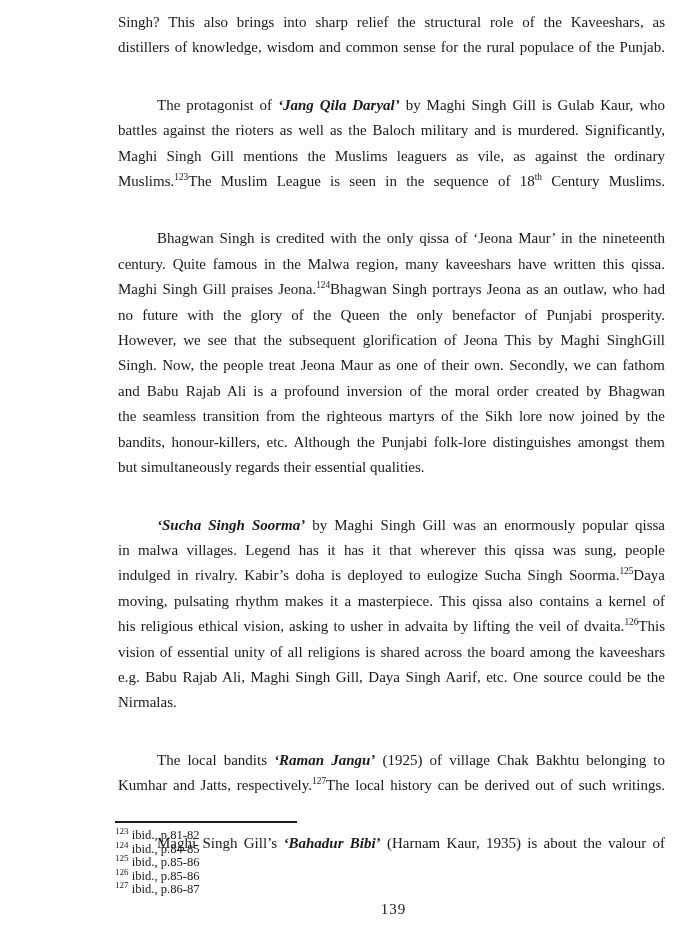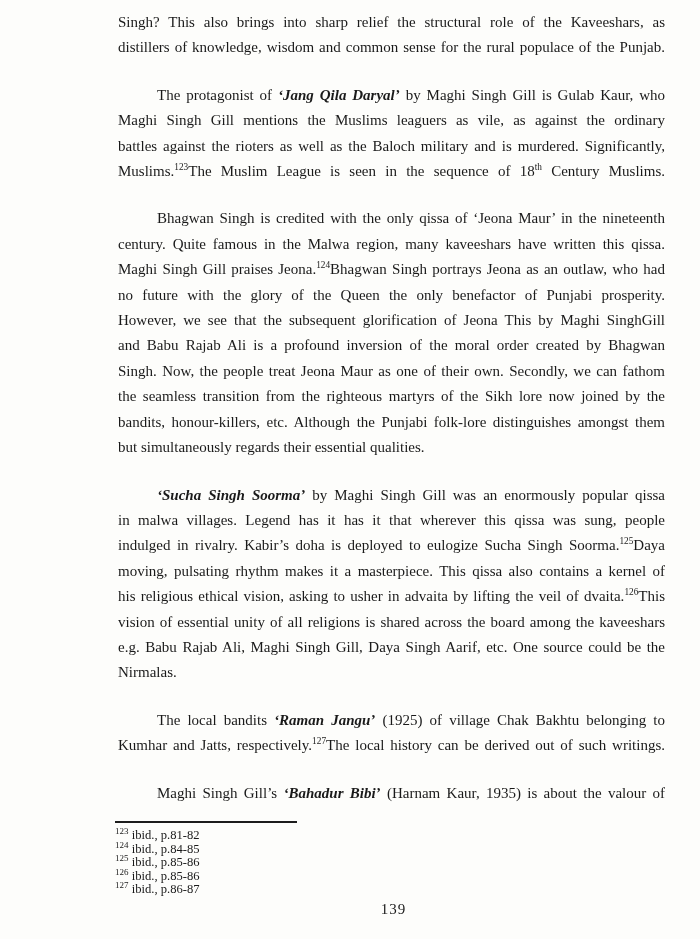--- a/index.html
+++ b/index.html
@@ -14,21 +14,21 @@
     overflow:hidden;
     font-family:"Liberation Serif","DejaVu Serif",serif;
     color:var(--ink);
   }
   .column{
     position:absolute;
     left:118px;top:10px;width:547px;
     font-size:15px;
     line-height:25.4px;
   }
-  .para + .para{margin-top:22px;}
+  .para + .para{margin-top:32px;}
   .line{min-height:25.4px;}
   .line.just{text-align:justify;text-align-last:justify;}
   .line.last{text-align:left;}
   .para.indent .line:first-child{text-indent:39px;}
   .bi{font-weight:bold;font-style:italic;}
   .sup{vertical-align:super;font-size:0.62em;line-height:0;}
   .fnblock{
     position:absolute;
     left:115px;top:821px;width:547px;
   }
@@ -55,32 +55,32 @@
 <body>
 
 <div class="page">
   <div class="column" id="text-body">
       <div class="para">
         <div class="line just"><span class="plain">Singh? This also brings into sharp relief the structural role of the Kaveeshars, as</span></div>
         <div class="line just"><span class="plain">distillers of knowledge, wisdom and common sense for the rural populace of the Punjab.</span></div>
       </div>
       <div class="para indent">
         <div class="line just"><span class="plain">The protagonist of </span><span class="bi">‘Jang Qila Daryal’</span><span class="plain"> by Maghi Singh Gill is Gulab Kaur, who</span></div>
+        <div class="line just"><span class="plain">battles against the rioters as well as the Baloch military and is murdered. Significantly,</span></div>
         <div class="line just"><span class="plain">Maghi Singh Gill mentions the Muslims leaguers as vile, as against the ordinary</span></div>
-        <div class="line just"><span class="plain">battles against the rioters as well as the Baloch military and is murdered. Significantly,</span></div>
         <div class="line just"><span class="plain">Muslims.</span><span class="sup">123</span><span class="plain">The Muslim League is seen in the sequence of 18</span><span class="sup">th</span><span class="plain"> Century Muslims.</span></div>
       </div>
       <div class="para indent">
         <div class="line just"><span class="plain">Bhagwan Singh is credited with the only qissa of ‘Jeona Maur’ in the nineteenth</span></div>
         <div class="line just"><span class="plain">century. Quite famous in the Malwa region, many kaveeshars have written this qissa.</span></div>
         <div class="line just"><span class="plain">Maghi Singh Gill praises Jeona.</span><span class="sup">124</span><span class="plain">Bhagwan Singh portrays Jeona as an outlaw, who had</span></div>
         <div class="line just"><span class="plain">no future with the glory of the Queen the only benefactor of Punjabi prosperity.</span></div>
         <div class="line just"><span class="plain">However, we see that the subsequent glorification of Jeona This by Maghi SinghGill</span></div>
+        <div class="line just"><span class="plain">Singh. Now, the people treat Jeona Maur as one of their own. Secondly, we can fathom</span></div>
         <div class="line just"><span class="plain">and Babu Rajab Ali is a profound inversion of the moral order created by Bhagwan</span></div>
-        <div class="line just"><span class="plain">Singh. Now, the people treat Jeona Maur as one of their own. Secondly, we can fathom</span></div>
         <div class="line just"><span class="plain">the seamless transition from the righteous martyrs of the Sikh lore now joined by the</span></div>
         <div class="line just"><span class="plain">bandits, honour-killers, etc. Although the Punjabi folk-lore distinguishes amongst them</span></div>
         <div class="line last"><span class="plain">but simultaneously regards their essential qualities.</span></div>
       </div>
       <div class="para indent">
         <div class="line just"><span class="bi">‘Sucha Singh Soorma’</span><span class="plain"> by Maghi Singh Gill was an enormously popular qissa</span></div>
         <div class="line just"><span class="plain">in malwa villages. Legend has it has it that wherever this qissa was sung, people</span></div>
         <div class="line just"><span class="plain">indulged in rivalry. Kabir’s doha is deployed to eulogize Sucha Singh Soorma.</span><span class="sup">125</span><span class="plain">Daya</span></div>
         <div class="line just"><span class="plain">moving, pulsating rhythm makes it a masterpiece. This qissa also contains a kernel of</span></div>
         <div class="line just"><span class="plain">his religious ethical vision, asking to usher in advaita by lifting the veil of dvaita.</span><span class="sup">126</span><span class="plain">This</span></div>

